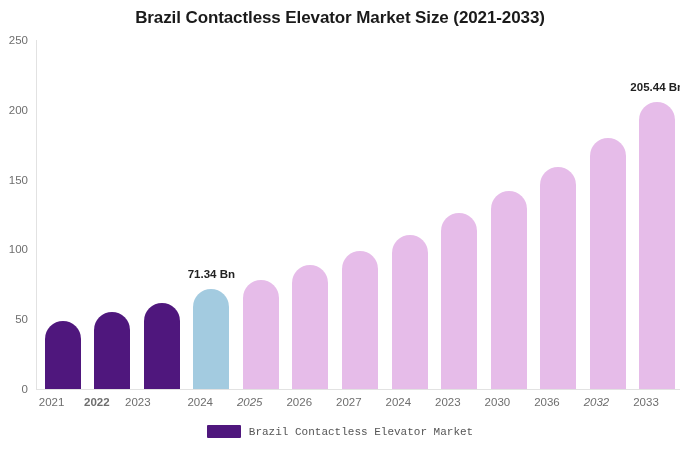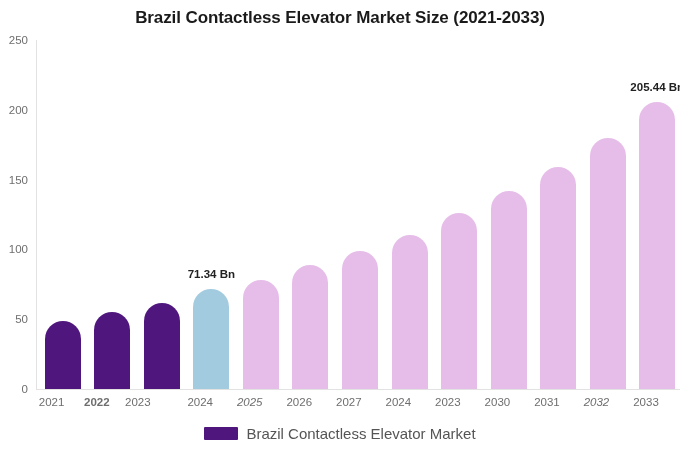--- a/index.html
+++ b/index.html
@@ -104,22 +104,23 @@
     align-items: center;
     gap: 8px;
   }
   .legend-swatch {
     width: 34px;
     height: 13px;
     border-radius: 1px;
     display: inline-block;
   }
   .legend-label {
-    font-size: 15px;
+    font-size: 11px;
     color: #555555;
+    font-family: Liberation Mono, monospace;
   }
 </style>
 </head>
 <body>
 
 <div id="chart-root">
 
   <div id="chart-title">Brazil Contactless Elevator Market Size (2021-2033)</div>
 
   <div id="y-axis-line"></div>
@@ -137,21 +138,21 @@
       <div class="x-tick-label" style="left: 62.7692px;">2021</div>
       <div class="x-tick-label" style="left: 108px; font-weight: bold;">2022</div>
       <div class="x-tick-label" style="left: 149px;">2023</div>
       <div class="x-tick-label" style="left: 211.385px;">2024</div>
       <div class="x-tick-label" style="left: 260.923px; font-style: italic;">2025</div>
       <div class="x-tick-label" style="left: 310.462px;">2026</div>
       <div class="x-tick-label" style="left: 360px;">2027</div>
       <div class="x-tick-label" style="left: 409.538px;">2024</div>
       <div class="x-tick-label" style="left: 459.077px;">2023</div>
       <div class="x-tick-label" style="left: 508.615px;">2030</div>
-      <div class="x-tick-label" style="left: 558.154px;">2031</div>
+      <div class="x-tick-label" style="left: 558.154px;">2036</div>
       <div class="x-tick-label" style="left: 607.692px; font-style: italic;">2032</div>
       <div class="x-tick-label" style="left: 657.231px;">2033</div>
     </div>
   <div id="plot-area">
       <div class="bar" style="left: 8.76923px; width: 36px; height: 67.706px; background: rgb(79, 23, 125);"></div>
       <div class="bar" style="left: 58.3077px; width: 36px; height: 76.78px; background: rgb(79, 23, 125);"></div>
       <div class="bar" style="left: 107.846px; width: 36px; height: 85.854px; background: rgb(79, 23, 125);"></div>
       <div class="bar" style="left: 157.385px; width: 36px; height: 99.5906px; background: rgb(163, 203, 224);"></div>
       <div class="bar" style="left: 206.923px; width: 36px; height: 108.888px; background: rgb(230, 188, 233);"></div>
       <div class="bar" style="left: 256.462px; width: 36px; height: 123.546px; background: rgb(230, 188, 233);"></div>

